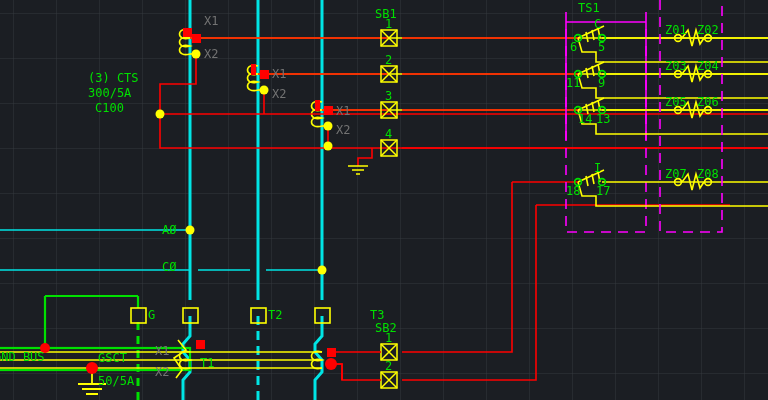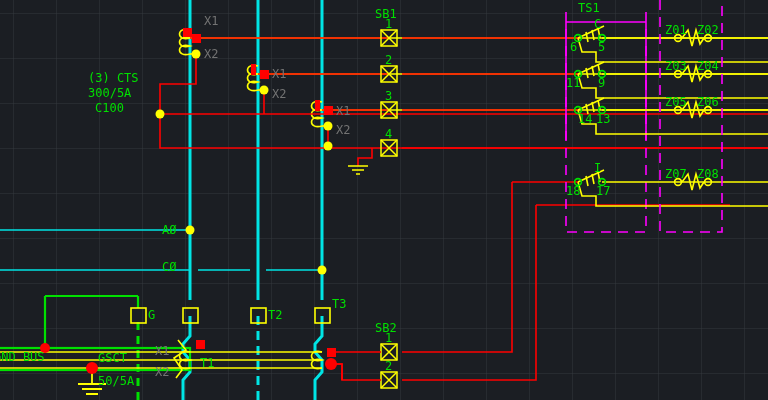--- a/index.html
+++ b/index.html
@@ -278,21 +278,21 @@
   <div class="lbl ylw" style="left:272px; top:88px;">X2</div>
   <div class="lbl ylw" style="left:336px; top:105px;">X1</div>
   <div class="lbl ylw" style="left:336px; top:124px;">X2</div>
 
   <div class="lbl" style="left:162px; top:224px;">AØ</div>
   <div class="lbl" style="left:162px; top:261px;">CØ</div>
 
   <div class="lbl" style="left:148px; top:309px;">G</div>
   <div class="lbl" style="left:200px; top:309px;margin-top:48px;">T1</div>
   <div class="lbl" style="left:268px; top:309px;">T2</div>
-  <div class="lbl" style="left:332px; top:298px;">T3</div>
+  <div class="lbl" style="left:332px; top:309px;padding-left:38px;">T3</div>
 
   <div class="lbl" style="left:-6px; top:351px;">GND BUS</div>
 
   <div class="lbl" style="left:98px; top:352px;">GSCT</div>
   <div class="lbl" style="left:98px; top:375px;">50/5A</div>
   <div class="lbl ylw" style="left:155px; top:345px;">X1</div>
   <div class="lbl ylw" style="left:155px; top:366px;">X2</div>
 
   <div class="lbl" style="left:375px; top:8px;">SB1</div>
   <div class="lbl" style="left:385px; top:18px;">1</div>

